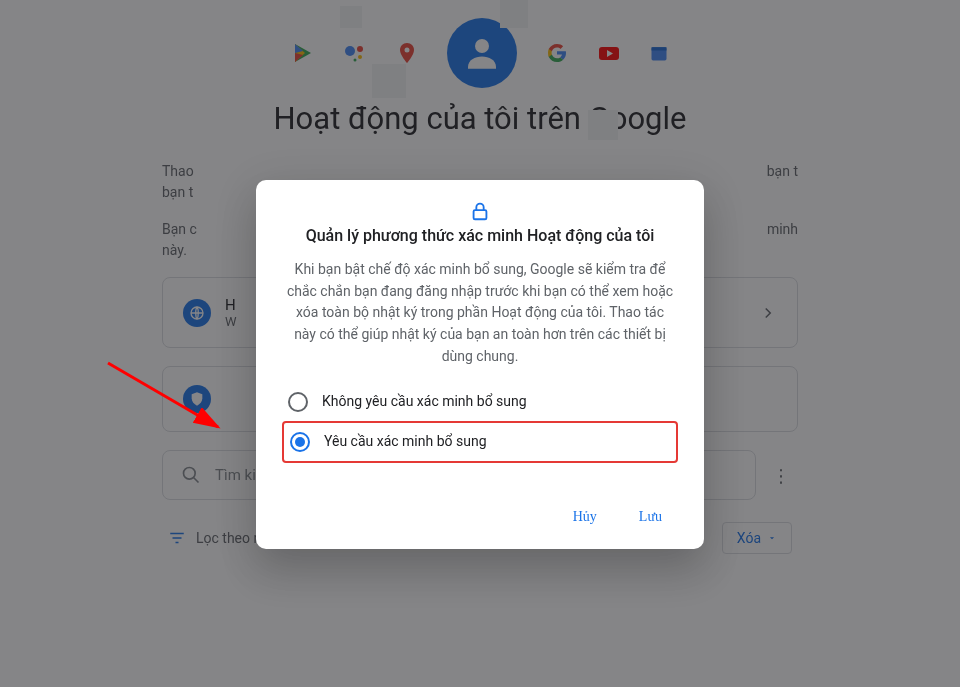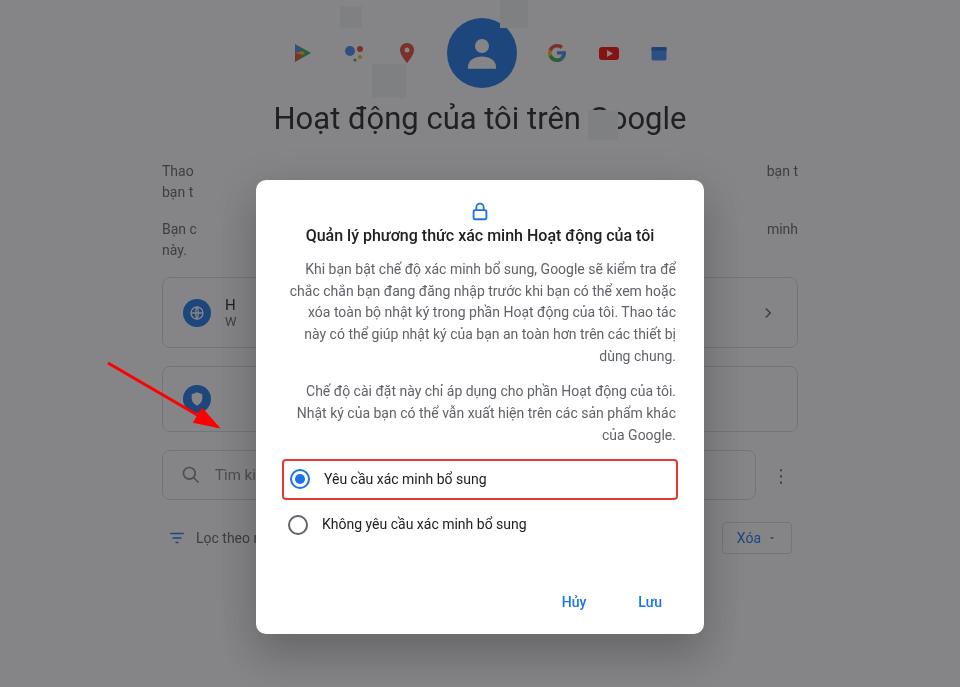--- a/index.html
+++ b/index.html
@@ -123,21 +123,21 @@
     .dialog-title {
       font-size: 16px;
       color: #202124;
       font-weight: 500;
       margin-bottom: 14px;
     }
     .dialog-body {
       font-size: 14px;
       color: #5f6368;
       line-height: 1.55;
-      text-align: right;
+      text-align: center;
     }
     .dialog-p { margin-bottom: 14px; }
     .radio-group { margin-top: 8px; }
     .radio-row {
       display: flex;
       align-items: center;
       gap: 14px;
       padding: 10px 4px;
       cursor: pointer;
     }
@@ -165,23 +165,24 @@
       border-radius: 50%;
       background: #1a73e8;
     }
     .radio-label {
       color: #202124;
       font-size: 14px;
     }
     .dialog-actions {
       display: flex;
       justify-content: flex-end;
-      gap: 44px;
+      gap: 34px;
       margin-top: 42px;
       padding-right: 10px;
+      font-family: Liberation Serif, serif;
     }
     .dialog-btn {
       background: none;
       border: none;
       color: #1a73e8;
       font-size: 14px;
       font-weight: 500;
       cursor: pointer;
       padding: 6px 4px;
       font-family: inherit;
@@ -324,30 +325,29 @@
     <span class="lock-icon">
       <svg width="22" height="22" viewBox="0 0 24 24" fill="none" stroke="#1a73e8" stroke-width="2">
           <rect x="5" y="11" width="14" height="10" rx="1.5"></rect>
           <path d="M8 11V8a4 4 0 0 1 8 0v3"></path>
         </svg>
     </span>
     <h2 class="dialog-title">Quản lý phương thức xác minh Hoạt động của tôi</h2>
   </div>
   <div class="dialog-body">
     <p class="dialog-p">Khi bạn bật chế độ xác minh bổ sung, Google sẽ kiểm tra để chắc chắn bạn đang đăng nhập trước khi bạn có thể xem hoặc xóa toàn bộ nhật ký trong phần Hoạt động của tôi. Thao tác này có thể giúp nhật ký của bạn an toàn hơn trên các thiết bị dùng chung.</p>
-    <p class="dialog-p">Chế độ cài đặt này chỉ áp dụng cho phần Hoạt động của tôi. Nhật ký của bạn có thể vẫn xuất hiện trên các sản phẩm khác của Google.</p>
 
     <div class="radio-group">
+      <label class="radio-row">
+        <span class="radio-circle"></span>
+        <span class="radio-label">Không yêu cầu xác minh bổ sung</span>
+      </label>
       <label class="radio-row highlight">
         <span class="radio-circle selected"></span>
         <span class="radio-label">Yêu cầu xác minh bổ sung</span>
-      </label>
-      <label class="radio-row">
-        <span class="radio-circle"></span>
-        <span class="radio-label">Không yêu cầu xác minh bổ sung</span>
       </label>
     </div>
   </div>
   <div class="dialog-actions">
     <button class="dialog-btn">Hủy</button>
     <button class="dialog-btn">Lưu</button>
   </div>
 </div>
 
 <svg class="arrow-svg" width="150" height="90">

